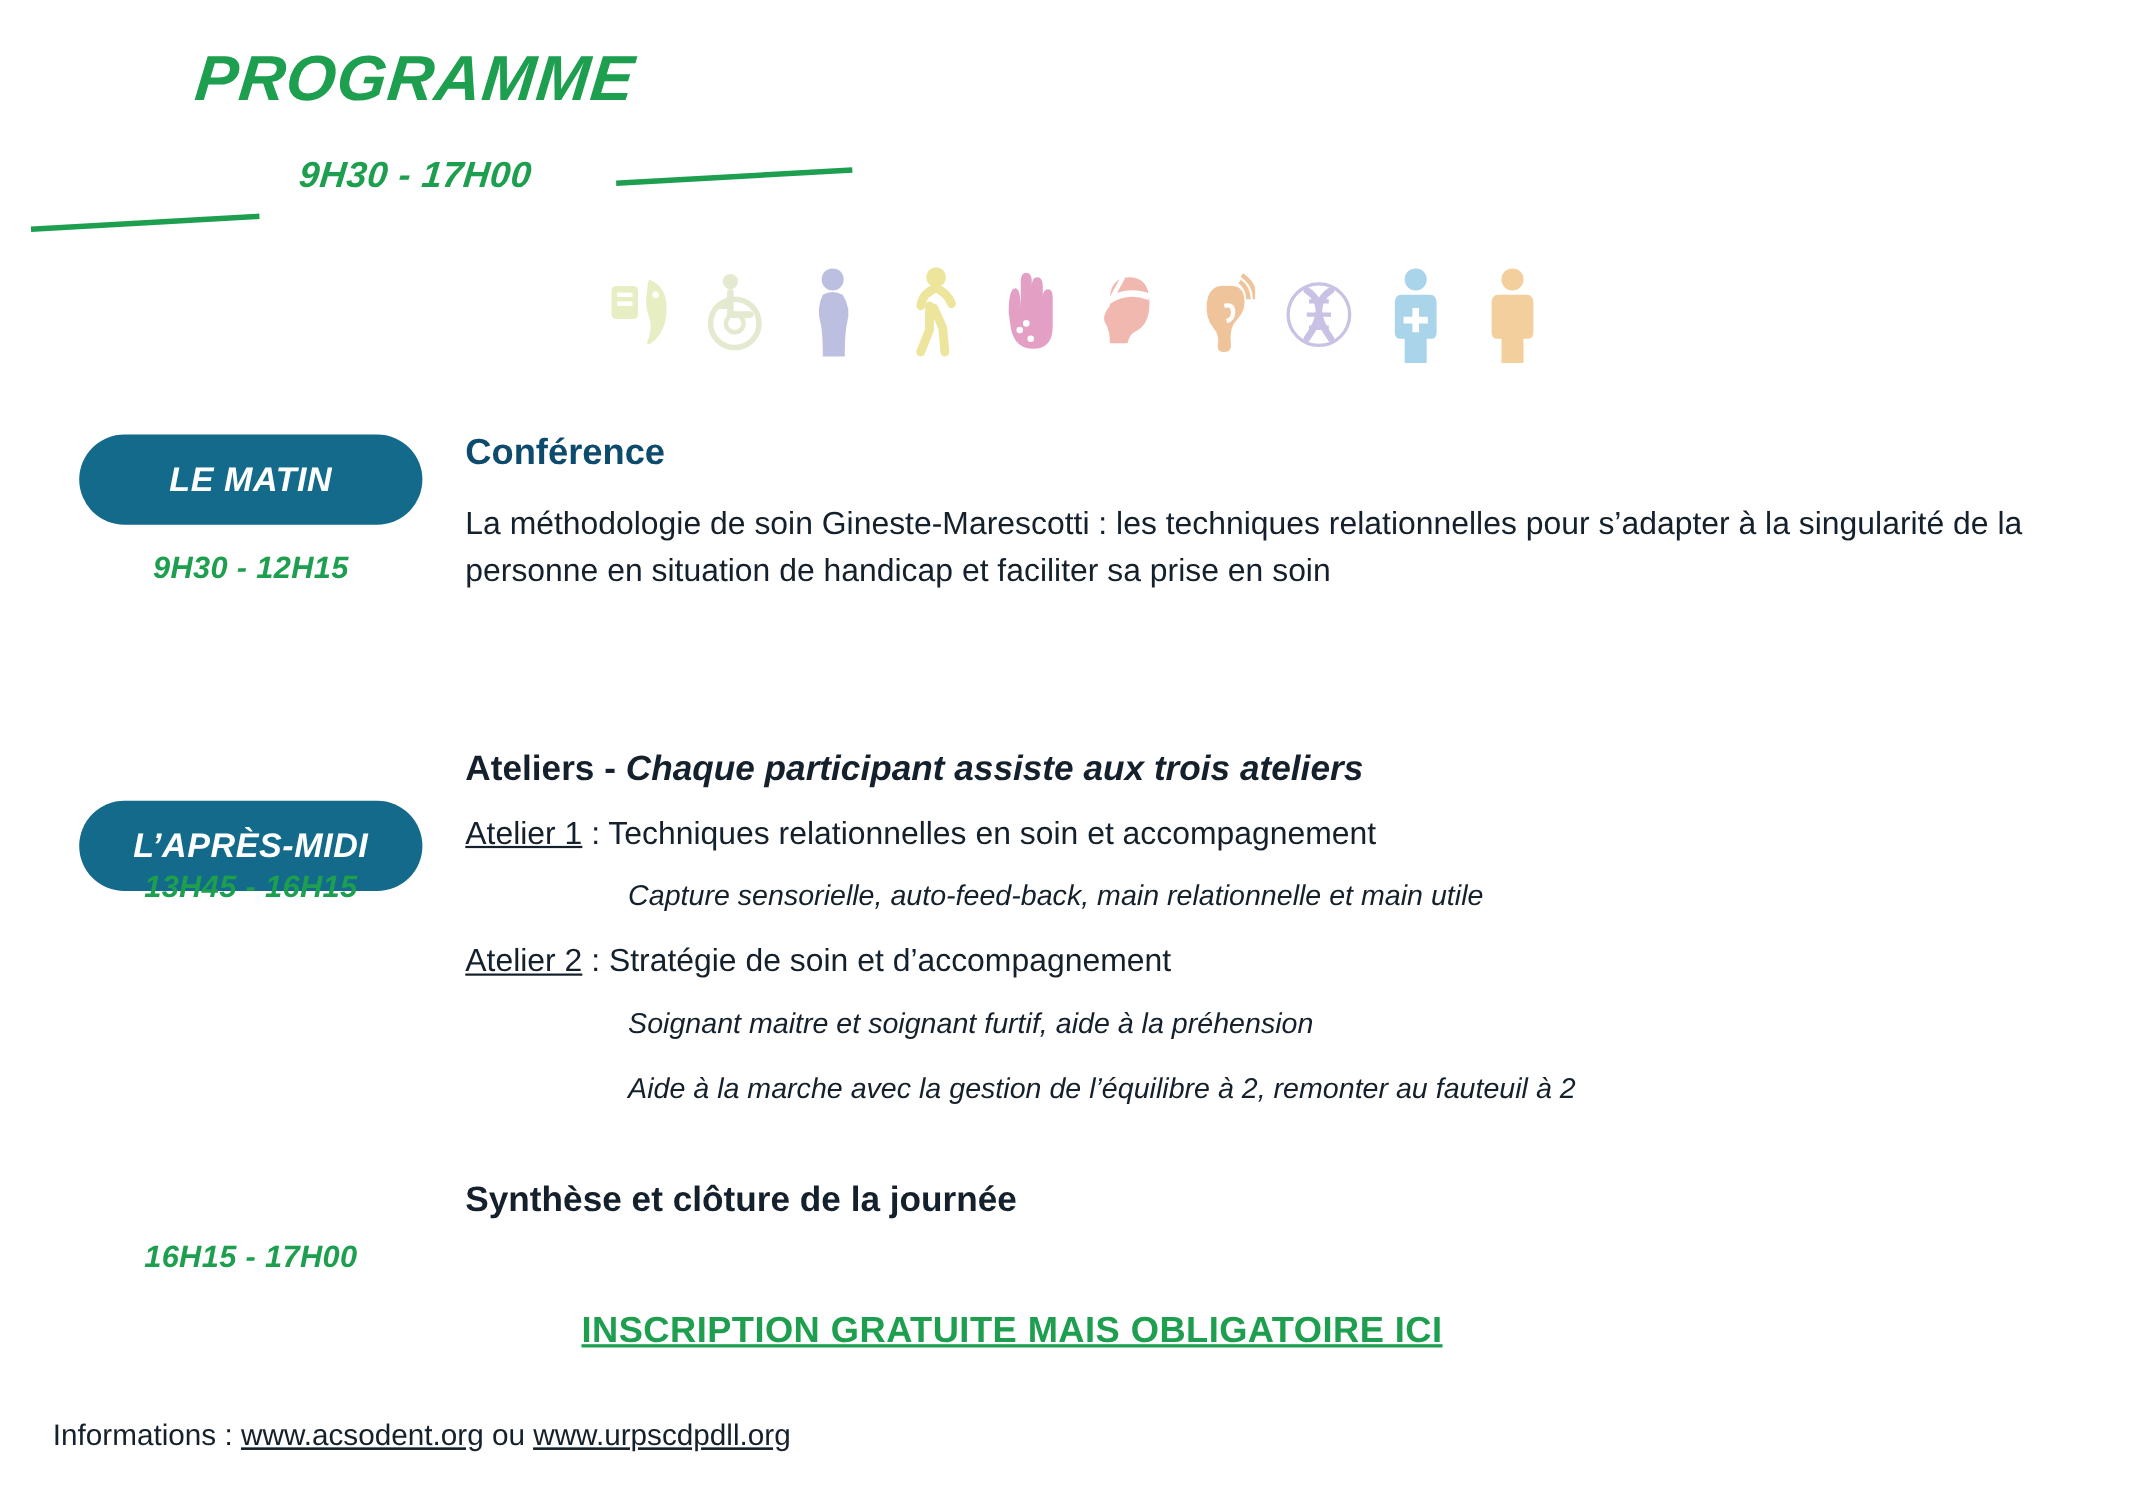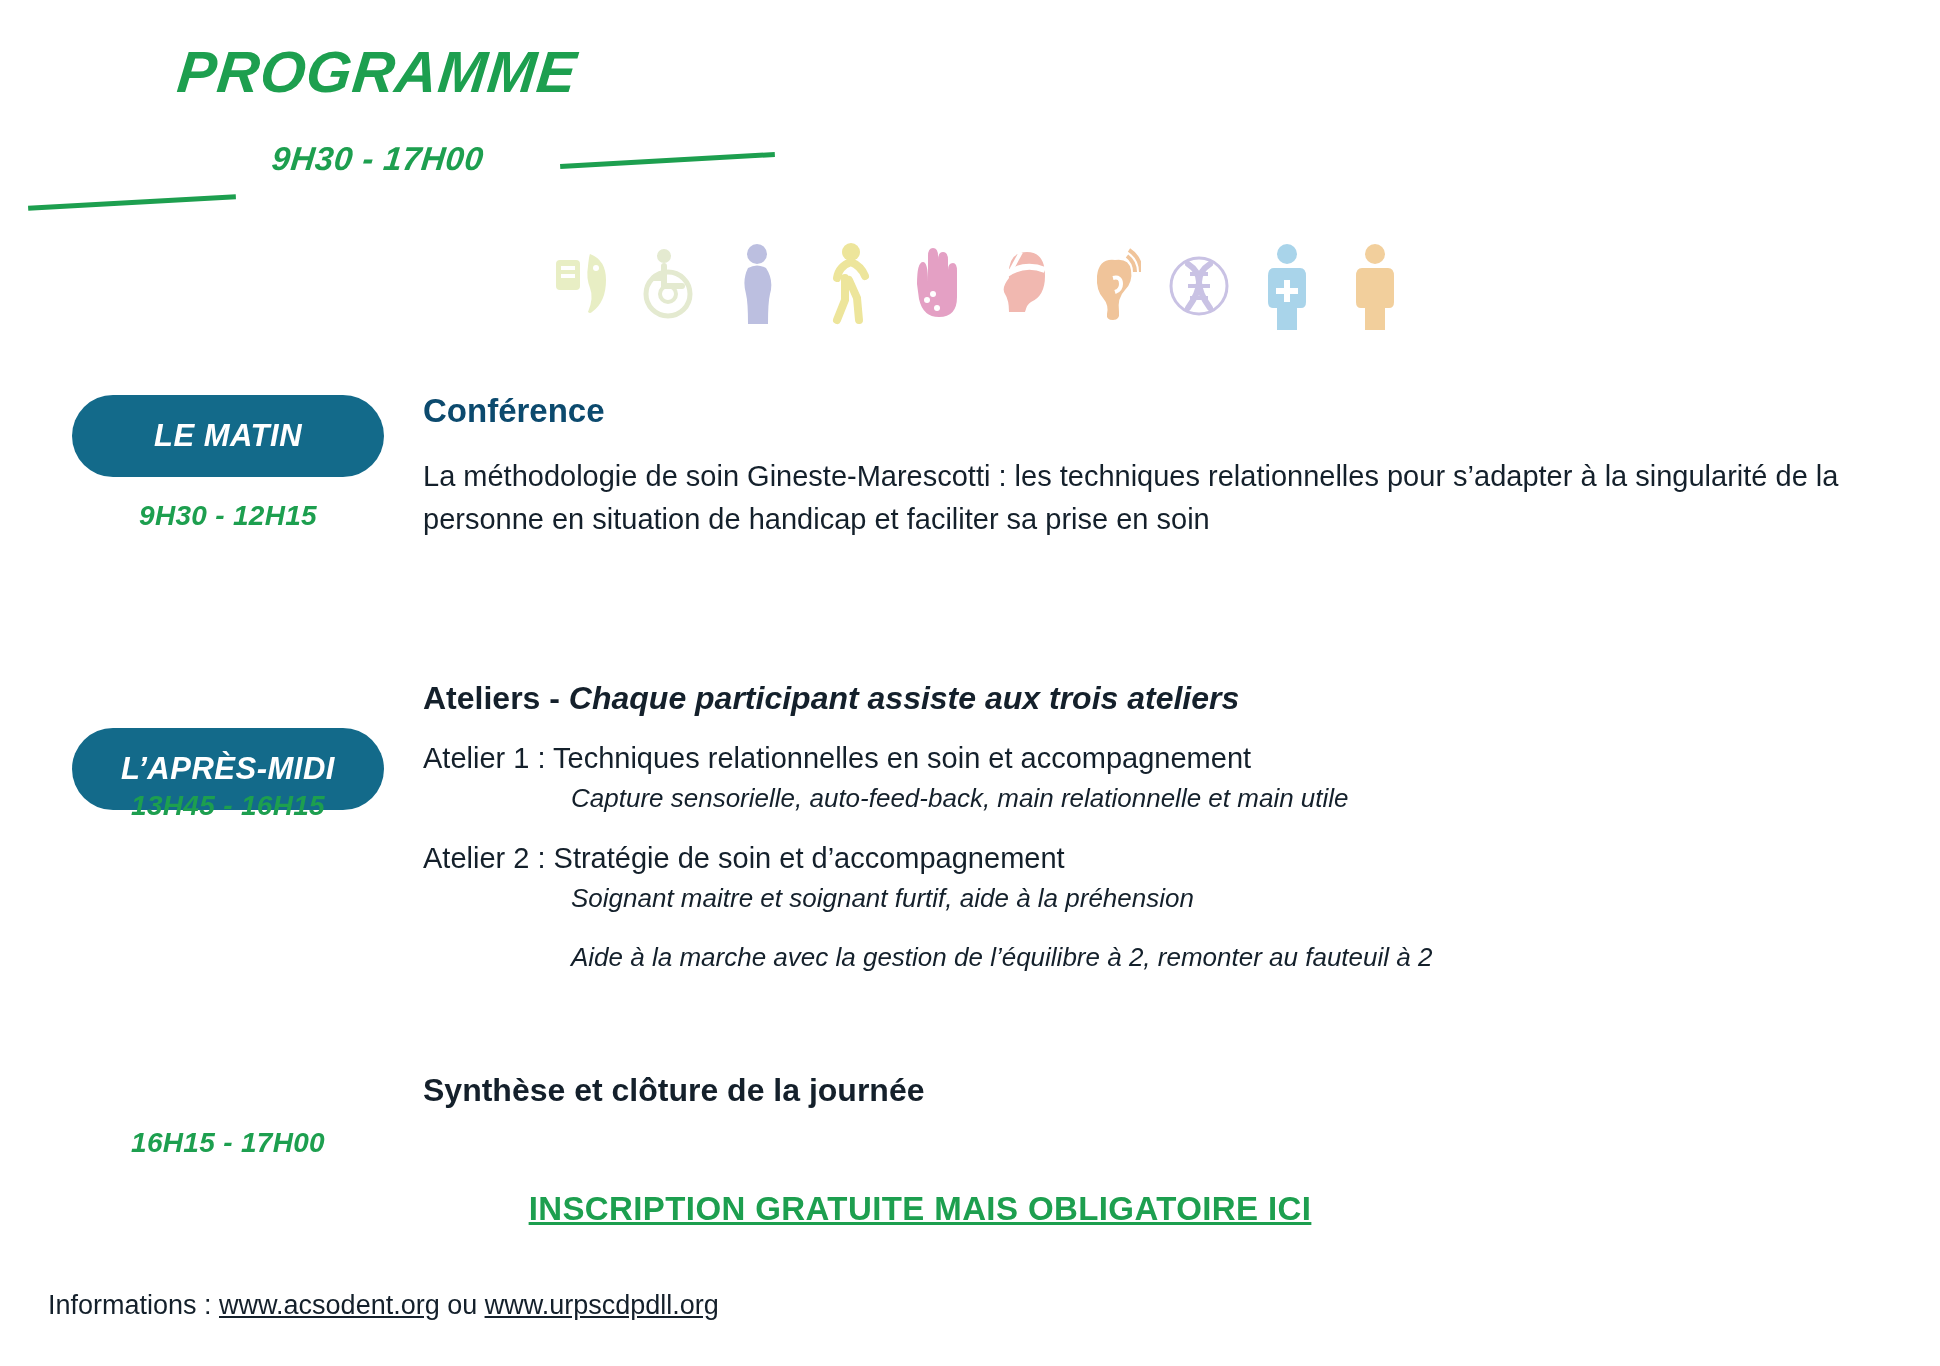--- a/index.html
+++ b/index.html
@@ -173,27 +173,28 @@
   }
   .workshop {
     margin-bottom: 25px;
   }
   .ws-line {
     font-size: 29px;
     color: #14202b;
     line-height: 1.3;
   }
   .ws-label {
+    text-decoration: underline;
   }
   .ws-sub {
     font-size: 26px;
     font-style: italic;
     color: #14202b;
     margin-left: 148px;
-    margin-top: 4px;
+    margin-top: 20px;
     line-height: 1.3;
   }
 
   
   .closing-time {
     position: absolute;
     left: 72px;
     top: 1127px;
     width: 312px;
   }

